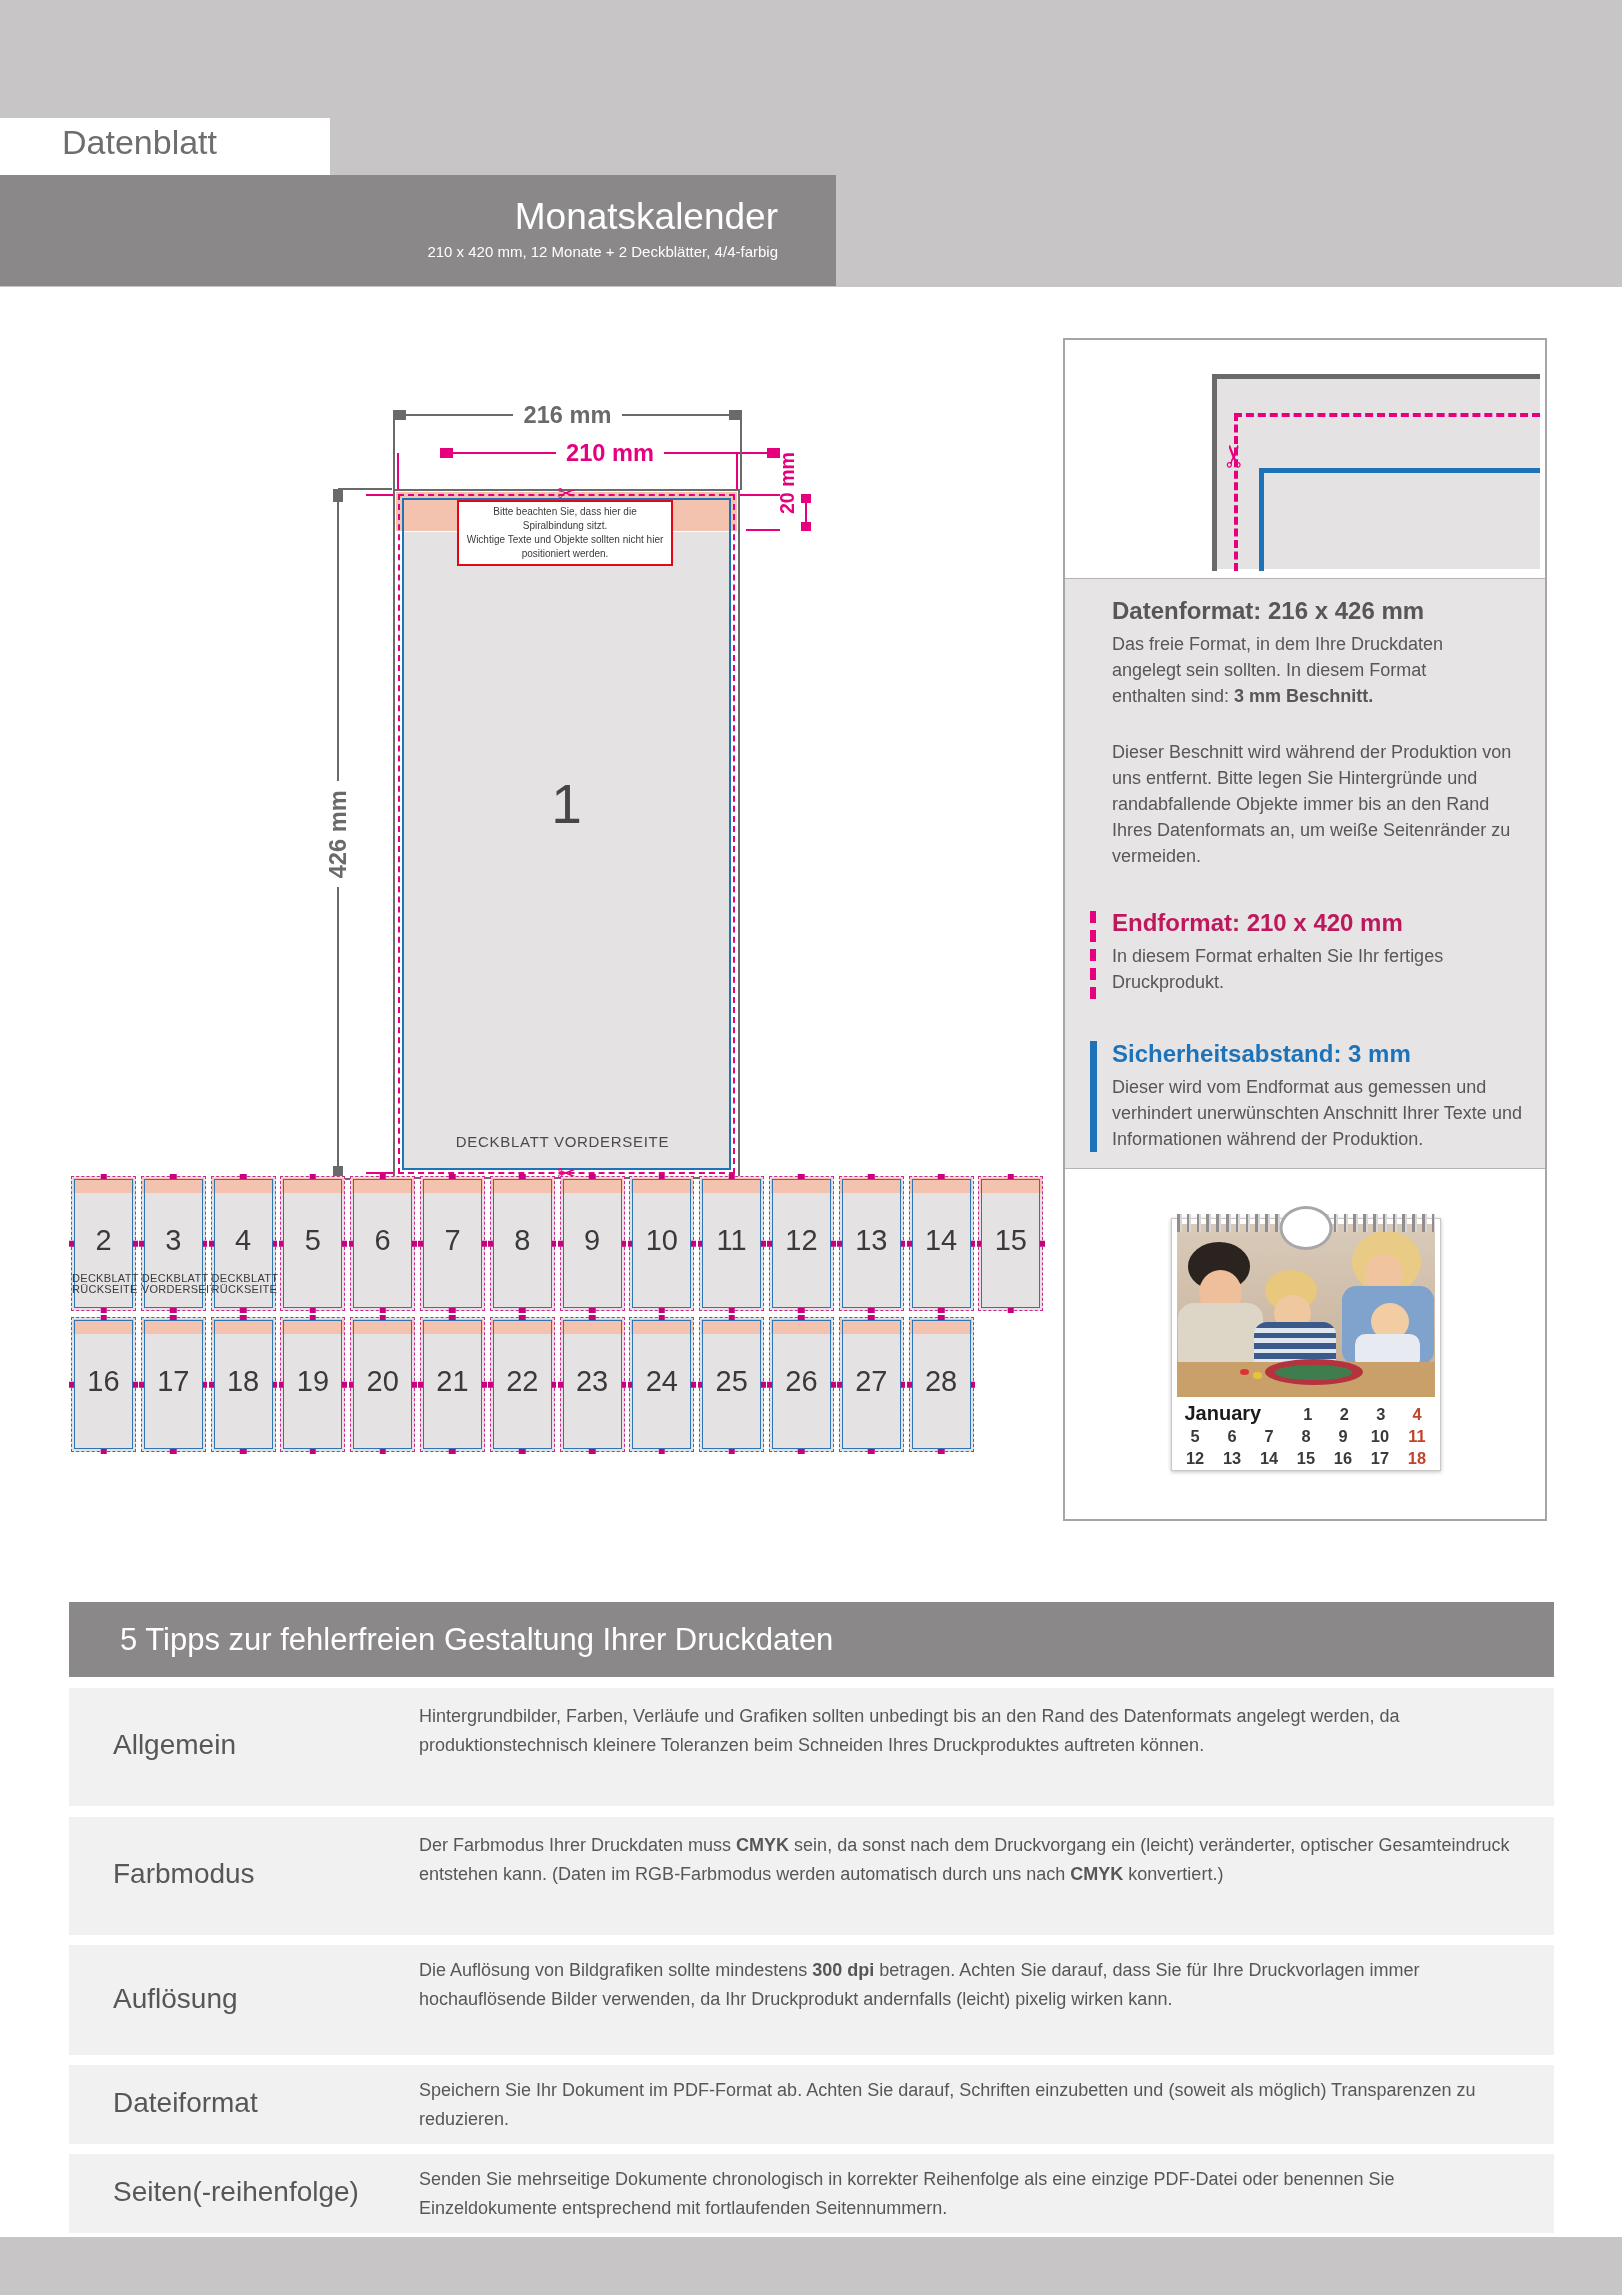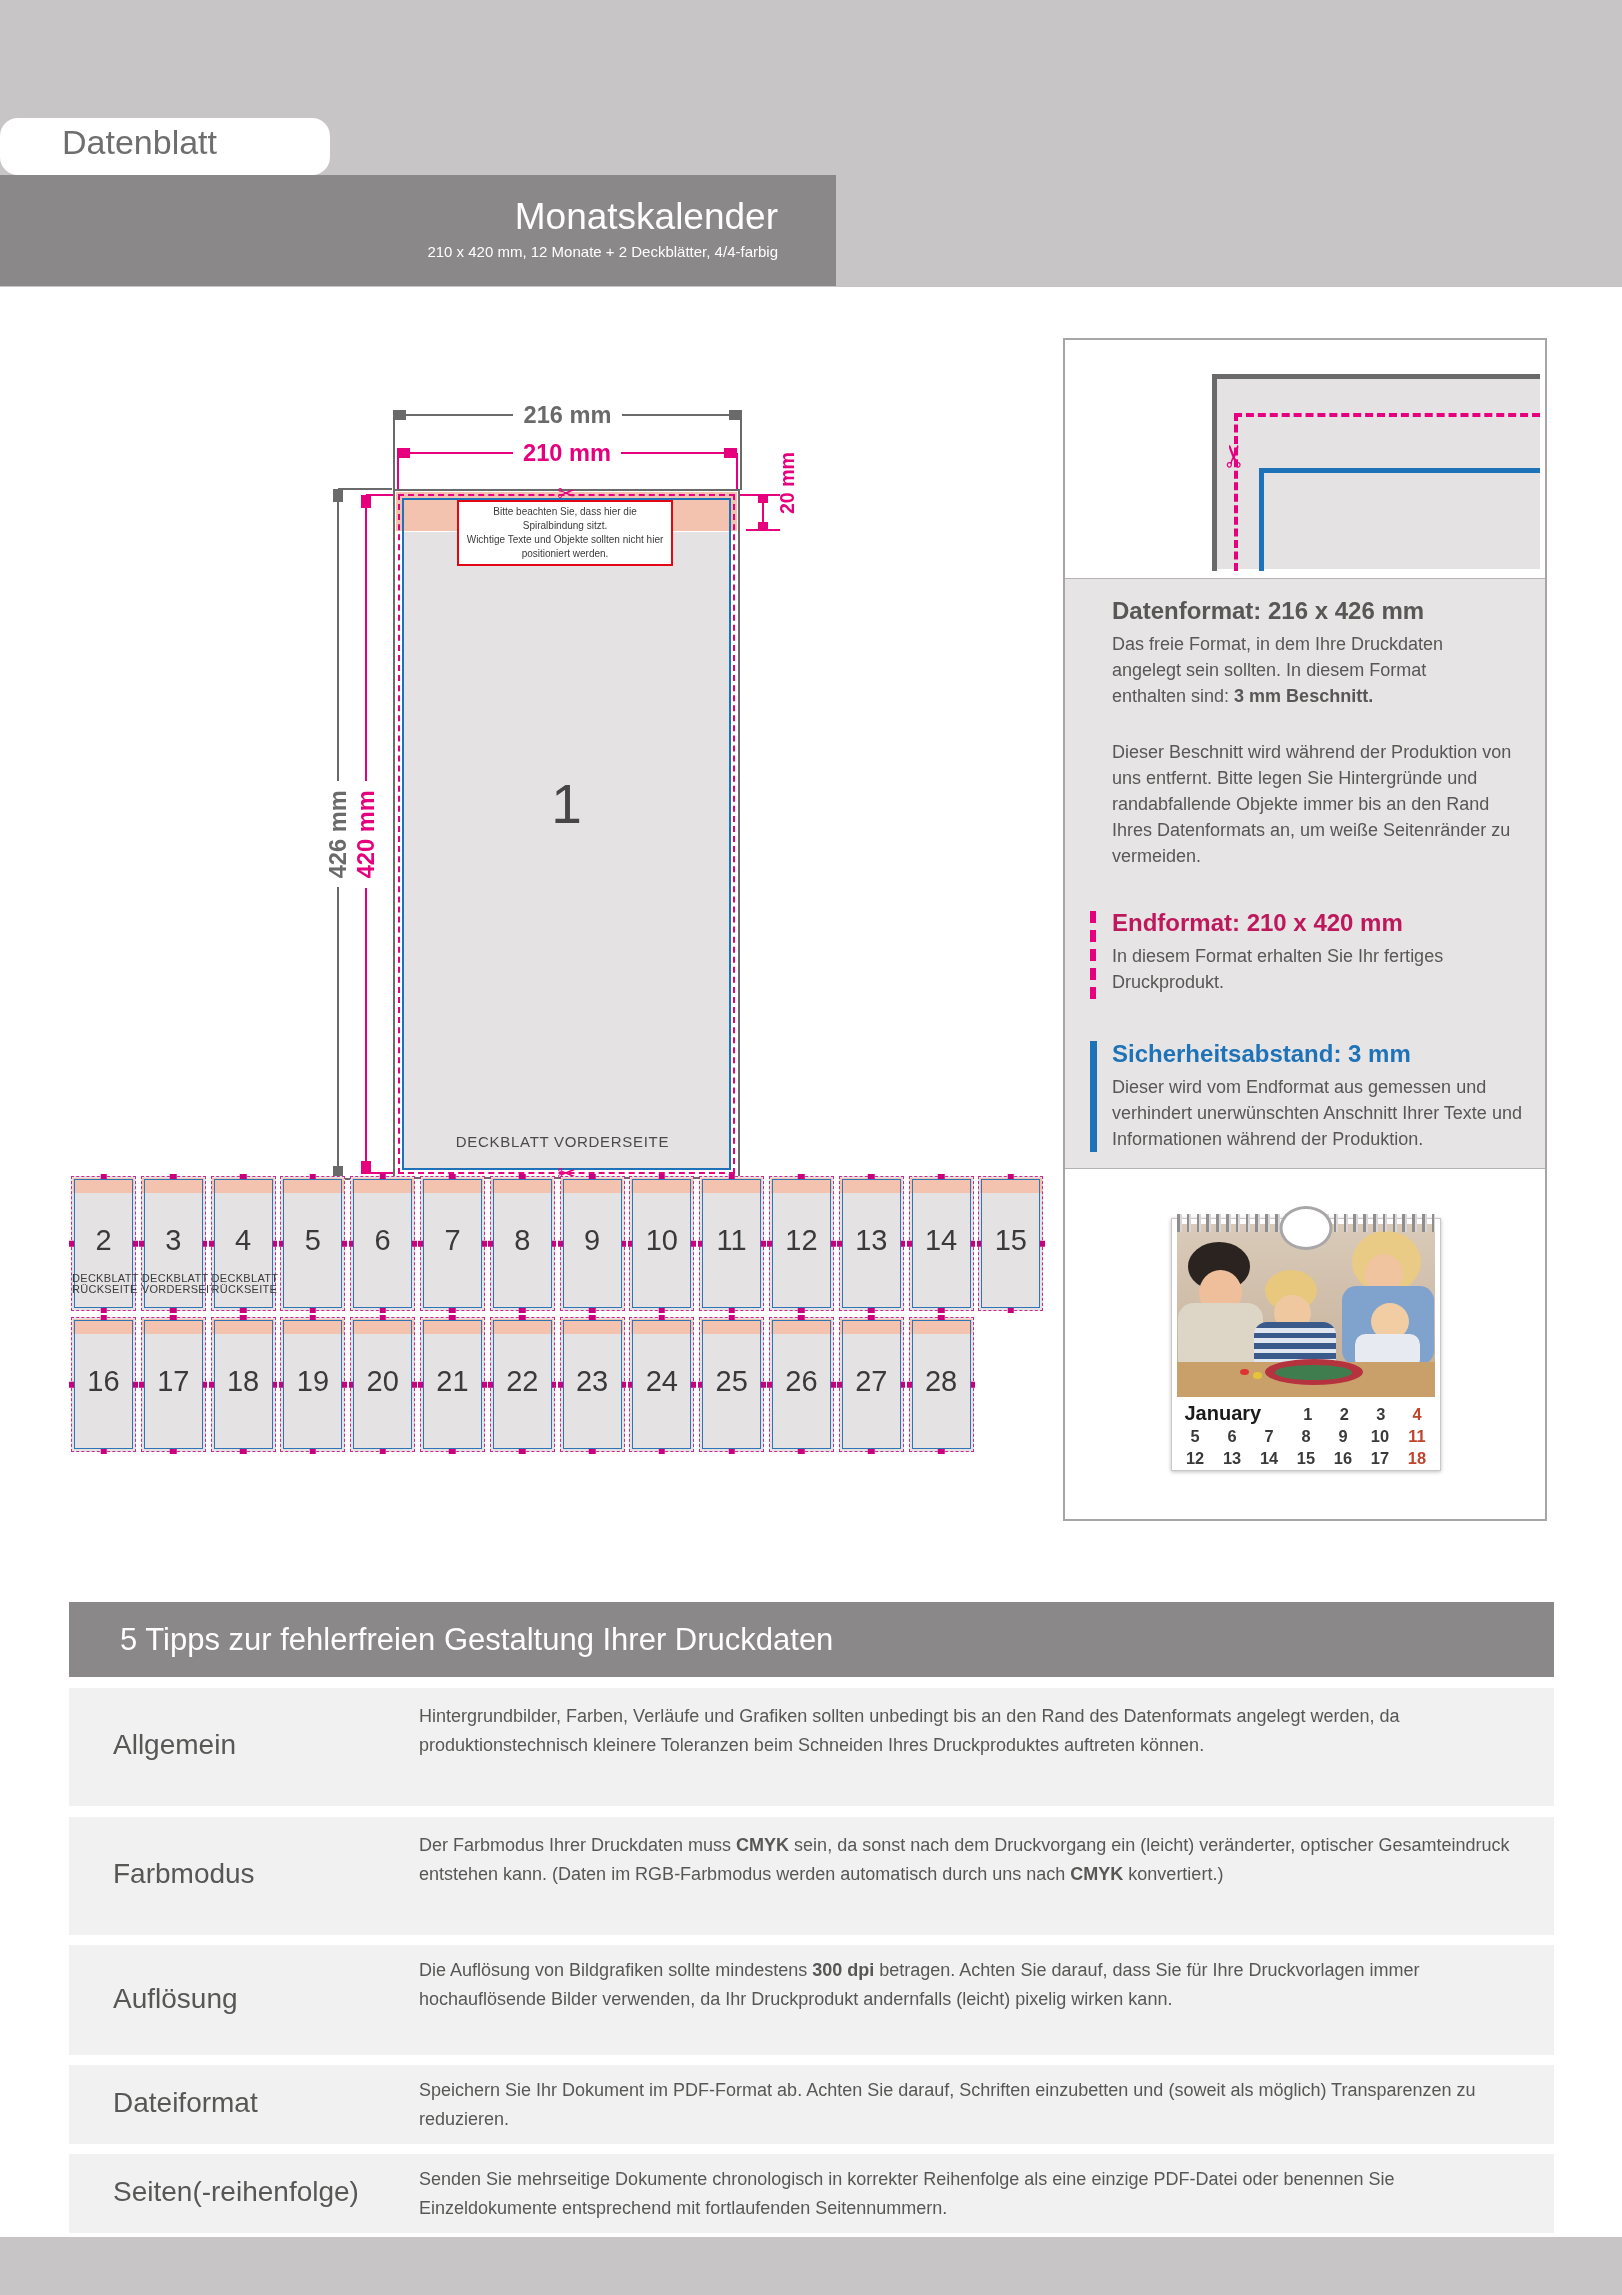--- a/index.html
+++ b/index.html
@@ -1,21 +1,21 @@
 <!DOCTYPE html>
 <html style="font-size:10.5px"><head>
 <meta charset="utf-8">
 <style>
   html,body{margin:0;padding:0;background:#fff;}
   .page{position:relative;width:1623px;height:2295px;background:#ffffff;
         font-family:"Liberation Sans",sans-serif;color:#575756;overflow:hidden;}
 
   
   .hdr-gray{position:absolute;left:0;top:0;width:1623px;height:287px;background:#c7c5c6;}
-  .hdr-white-box{position:absolute;left:0;top:118px;width:330px;height:57px;background:#ffffff;border-radius:18px;}
+  .hdr-white-box{position:absolute;left:0;top:118px;width:330px;height:57px;background:#ffffff;}
   .hdr-white-box span{position:absolute;left:62px;top:5.2px;font-size:34px;color:#6e6e6e;}
   .hdr-dark{position:absolute;left:0;top:175px;width:836px;height:111px;background:#8a8888;
             display:flex;flex-direction:column;align-items:flex-end;justify-content:center;
             padding-right:58px;box-sizing:border-box;color:#fff;}
   .hdr-dark .t1{font-size:37px;line-height:41px;}
   .hdr-dark .t2{font-size:15px;line-height:29px;}
 
   
   .dimline-h{position:absolute;display:flex;align-items:center;height:14.4px;}
   .dimline-h .ln{flex:1;height:2px;}
@@ -23,21 +23,21 @@
   .arr{width:0;height:0;}
   .arr.l{border-top:5.9px solid transparent;border-bottom:5.9px solid transparent;border-right:13px solid;}
   .arr.r{border-top:5.9px solid transparent;border-bottom:5.9px solid transparent;border-left:13px solid;}
   .arr.u{border-left:5.9px solid transparent;border-right:5.9px solid transparent;border-bottom:13px solid;}
   .arr.d{border-left:5.9px solid transparent;border-right:5.9px solid transparent;border-top:13px solid;}
   .dimline-v{position:absolute;display:flex;flex-direction:column;align-items:center;width:14.4px;}
   .dimline-v .ln{flex:1;width:2px;}
   .dimline-v .lab{padding:9.2px 0;font-size:23.6px;font-weight:700;white-space:nowrap;
                   writing-mode:vertical-rl;transform:rotate(180deg);}
   .gray{color:#6a6a6a;} .gray .ln{background:#6a6a6a;} .gray .arr{border-right-color:#6a6a6a;border-left-color:#6a6a6a;border-top-color:#6a6a6a;border-bottom-color:#6a6a6a;}
-  .mag{color:#e6007e;} .mag .ln{background:#e6007e;} .mag .arr{border-right-color:#e6007e;border-left-color:#e6007e;border-top-color:#e6007e;border-bottom-color:#e6007e;}
+  .mag{color:#e6007e;margin-left:43px;} .mag .ln{background:#e6007e;} .mag .arr{border-right-color:#e6007e;border-left-color:#e6007e;border-top-color:#e6007e;border-bottom-color:#e6007e;}
   .ext{position:absolute;background:#6a6a6a;}
   .ext.m{background:#e6007e;}
 
   .sheet{position:absolute;left:393px;top:489px;width:347px;height:690px;
          border:2.6px solid #6a6a6a;background:#fff;box-sizing:border-box;}
   .sheet .fill{position:absolute;left:7.2px;right:7.2px;top:7.2px;bottom:7.2px;background:#e4e2e3;}
   .sheet .bindzone{position:absolute;left:0.7px;right:0.7px;top:0.7px;height:39px;background:#f3c3b0;}
   .sheet .cut{position:absolute;left:3.3px;right:3.3px;top:3.3px;bottom:3.3px;border:2px dashed #e6007e;}
   .sheet .safe{position:absolute;left:7.2px;right:7.2px;top:7.2px;bottom:7.2px;border:2px solid #1e73b8;}
   .scis{position:absolute;color:#e6007e;font-size:22px;line-height:22px;}

